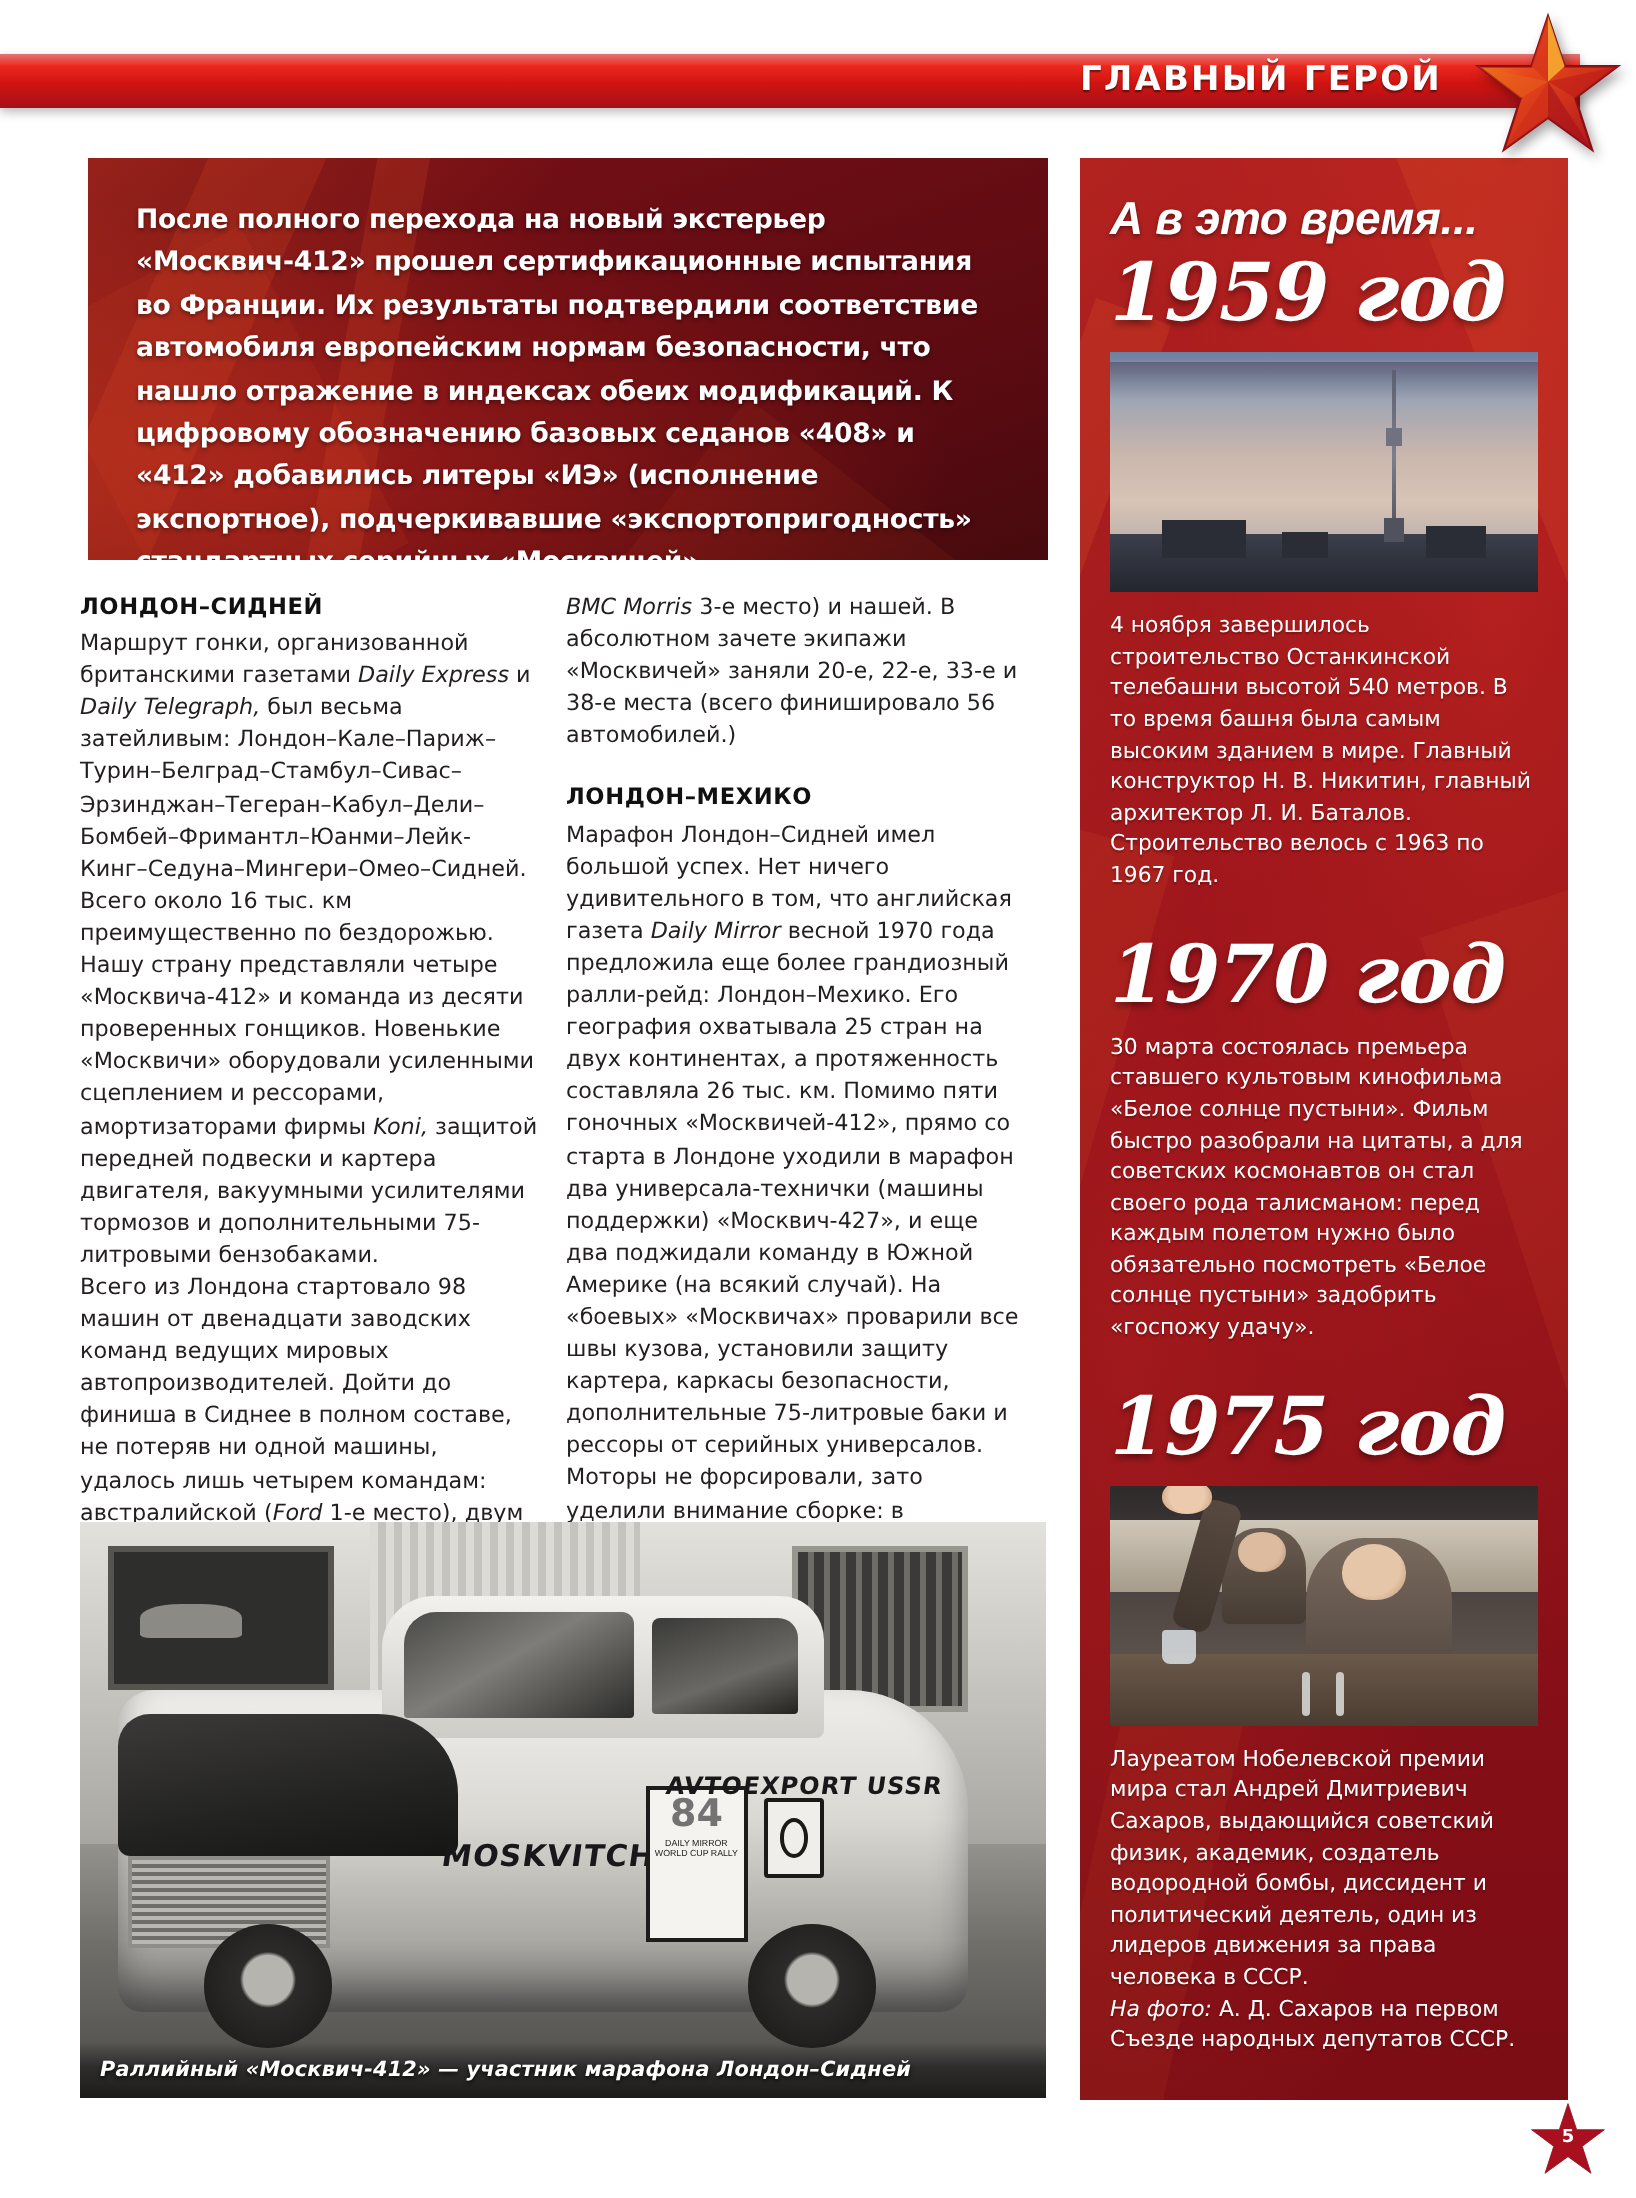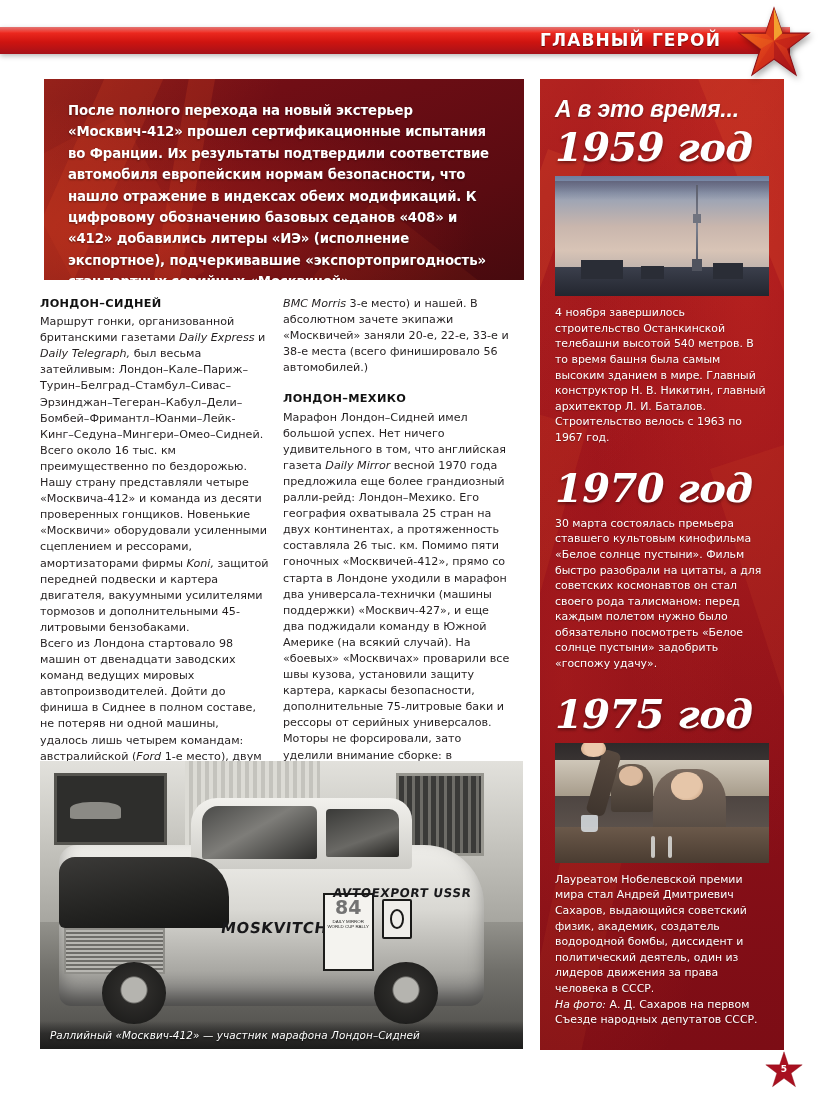--- a/index.html
+++ b/index.html
@@ -153,21 +153,21 @@
   .cp-num{font-size:19px;font-weight:bold;color:#737373;line-height:1;margin-top:3px;
     font-family:"DejaVu Sans",sans-serif;}
   .cp-numsub{font-size:4.4px;color:#222;margin-top:2px;text-align:center;line-height:1.25;}
   .cp-decal.export{right:3%;top:26%;font-size:12px;transform:skewX(-8deg);}
   .cp-badge{position:absolute;left:76%;top:34%;width:6%;height:22%;
     background:#efeeea;border:2px solid #1a1a19;border-radius:2px;}
   .cp-badge:after{content:"";position:absolute;inset:22%;border:2px solid #1a1a19;border-radius:50%;}
   .car-caption{
     position:absolute;left:0;right:0;bottom:0;height:28px;
     background:linear-gradient(180deg,rgba(20,20,20,.0) 0%,rgba(15,15,15,.55) 45%,rgba(10,10,10,.72) 100%);
-    color:#fff;font-style:italic;font-weight:normal;font-size:10.4px;
+    color:#fff;font-style:italic;font-weight:bold;font-size:10.4px;
     display:flex;align-items:center;padding-left:10px;
     font-family:"DejaVu Sans",sans-serif;
     text-shadow:0 1px 2px rgba(0,0,0,.8);
     letter-spacing:.1px;
   }
 
   
   .sidebar{
     position:absolute;left:540px;top:79px;width:244px;height:971px;
     background:
@@ -294,21 +294,21 @@
     <div class="ray r4"></div>
     <div class="intro-text">
       <p>После полного перехода на новый экстерьер «Москвич-412» прошел сертификационные испытания во Франции. Их результаты подтвердили соответствие автомобиля европейским нормам безопасности, что нашло отражение в индексах обеих модификаций. К цифровому обозначению базовых седанов «408» и «412» добавились литеры «ИЭ» (исполнение экспортное), подчеркивавшие «экспортопригодность» стандартных серийных «Москвичей».</p>
     </div>
   </div>
 
   <div class="col c1">
     <div class="sub-head">ЛОНДОН–СИДНЕЙ</div>
     <p><span>Маршрут гонки, организованной британскими газетами </span><span class="it">Daily Express</span><span> и </span><span class="it">Daily Telegraph,</span><span> был весьма затейливым: Лондон–Кале–Париж–Турин–Белград–Стамбул–Сивас–Эрзинджан–Тегеран–Кабул–Дели–Бомбей–Фримантл–Юанми–Лейк-Кинг–Седуна–Мингери–Омео–Сидней.</span></p>
     <p>Всего около 16 тыс. км преимущественно по бездорожью.</p>
-    <p><span>Нашу страну представляли четыре «Москвича-412» и команда из десяти проверенных гонщиков. Новенькие «Москвичи» оборудовали усиленными сцеплением и рессорами, амортизаторами фирмы </span><span class="it">Koni,</span><span> защитой передней подвески и картера двигателя, вакуумными усилителями тормозов и дополнительными 45-литровыми бензобаками.</span></p>
+    <p><span>Нашу страну представляли четыре «Москвича-412» и команда из десяти проверенных гонщиков. Новенькие «Москвичи» оборудовали усиленными сцеплением и рессорами, амортизаторами фирмы </span><span class="it">Koni,</span><span> защитой передней подвески и картера двигателя, вакуумными усилителями тормозов и дополнительными 75-литровыми бензобаками.</span></p>
     <p><span>Всего из Лондона стартовало 98 машин от двенадцати заводских команд ведущих мировых автопроизводителей. Дойти до финиша в Сиднее в полном составе, не потеряв ни одной машины, удалось лишь четырем командам: австралийской (</span><span class="it">Ford</span><span>  1-е место), двум английским (</span><span class="it">BMC Austin</span><span>  2-е место,</span></p>
   </div>
 
   <div class="col c2">
     <p><span class="it">BMC Morris</span><span>  3-е место) и нашей. В абсолютном зачете экипажи «Москвичей» заняли 20-е, 22-е, 33-е и 38-е места (всего финишировало 56 автомобилей.)</span></p>
     <div class="sub-head spaced">ЛОНДОН–МЕХИКО</div>
     <p><span>Марафон Лондон–Сидней имел большой успех. Нет ничего удивительного в том, что английская газета </span><span class="it">Daily Mirror</span><span> весной 1970 года предложила еще более грандиозный ралли-рейд: Лондон–Мехико. Его география охватывала 25 стран на двух континентах, а протяженность составляла 26 тыс. км. Помимо пяти гоночных «Москвичей-412», прямо со старта в Лондоне уходили в марафон два универсала-технички (машины поддержки) «Москвич-427», и еще два поджидали команду в Южной Америке (на всякий случай). На «боевых» «Москвичах» проварили все швы кузова, установили защиту картера, каркасы безопасности, дополнительные 75-литровые баки и рессоры от серийных универсалов. Моторы не форсировали, зато уделили внимание  сборке: в результате серийные моторы выдавали 80–81 л. с. Поскольку часть пути пролегала</span></p>
   </div>
 
   <div class="car-photo">

